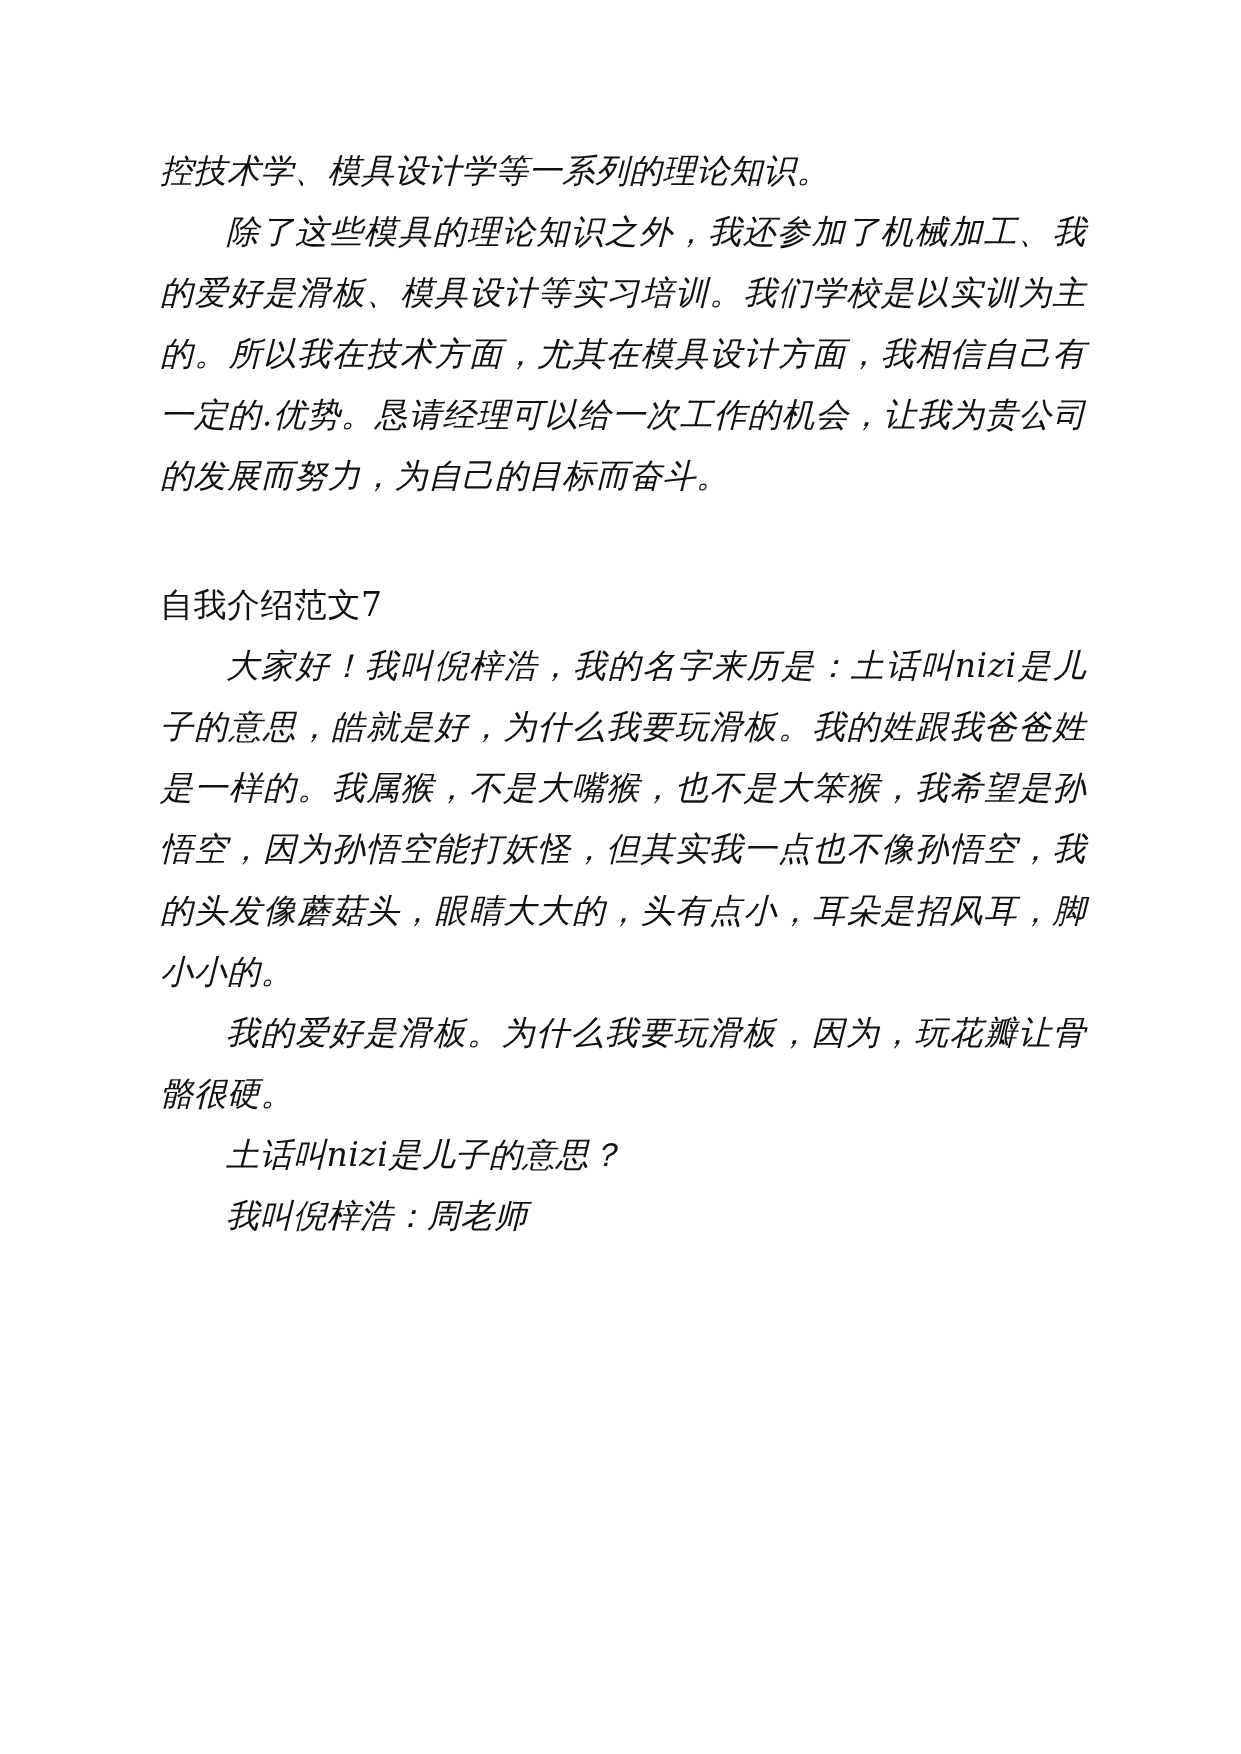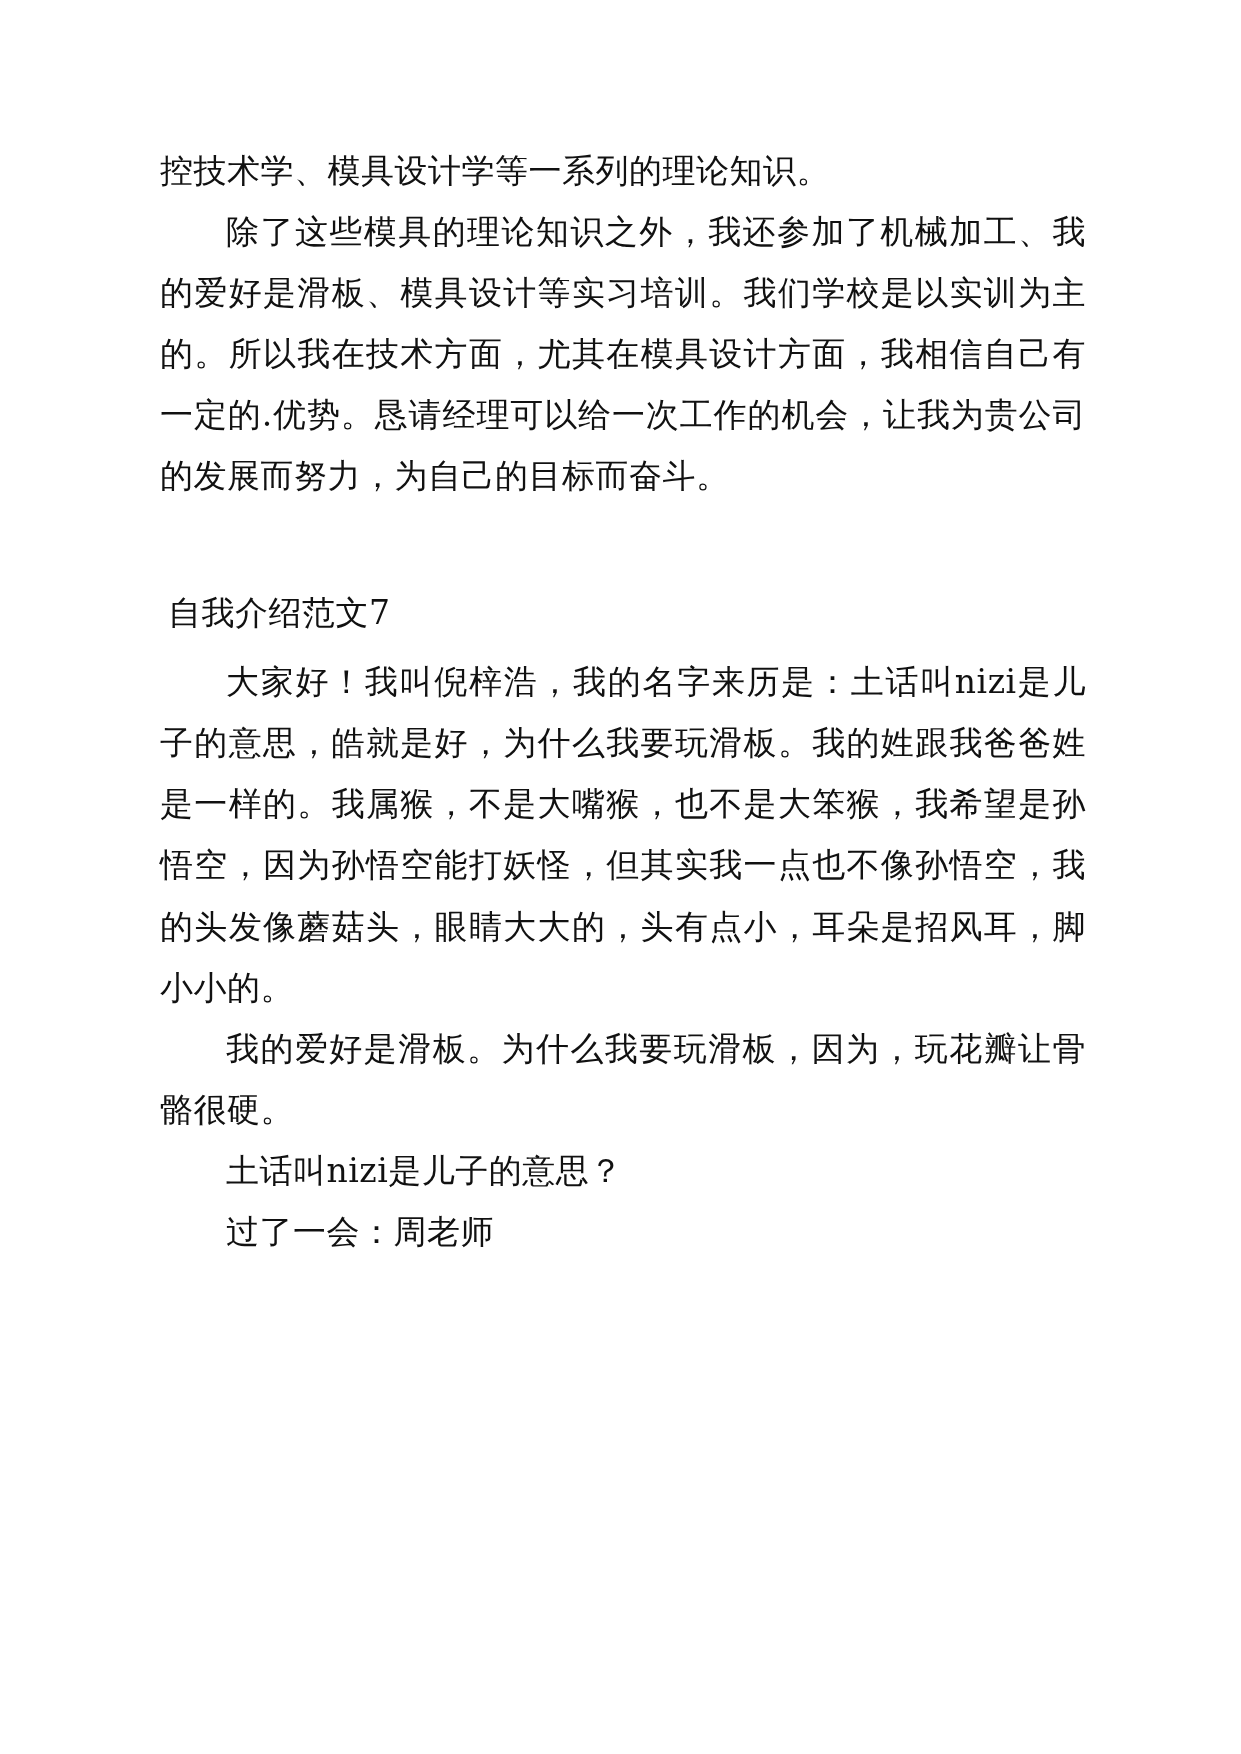--- a/index.html
+++ b/index.html
@@ -24,26 +24,27 @@
   .doc-body {
     font-size: 33px;
     line-height: 1.85;
     letter-spacing: 0.5px;
     text-align: justify;
     color: #111;
   }
   p.para {
     margin: 0 0 0 0;
     text-indent: 2em;
+    font-style: italic;
   }
   p.para.noindent {
     text-indent: 0;
   }
   p.heading {
-    margin: 8px;
+    margin: 0;
     text-indent: 0;
   }
   .gap-lg {
     height: 68px;
   }
 </style>
 </head>
 <body>
 
 <div class="page">
@@ -57,16 +58,16 @@
 
     <p class="heading">自我介绍范文7</p>
 
     <p class="para">大家好！我叫倪梓浩，我的名字来历是：土话叫nizi是儿子的意思，皓就是好，为什么我要玩滑板。我的姓跟我爸爸姓是一样的。我属猴，不是大嘴猴，也不是大笨猴，我希望是孙悟空，因为孙悟空能打妖怪，但其实我一点也不像孙悟空，我的头发像蘑菇头，眼睛大大的，头有点小，耳朵是招风耳，脚小小的。</p>
 
 
     <p class="para">我的爱好是滑板。为什么我要玩滑板，因为，玩花瓣让骨骼很硬。</p>
 
     <p class="para">土话叫nizi是儿子的意思？</p>
 
-    <p class="para">过了一会：周老师</p>
+    <p class="para">我叫倪梓浩：周老师</p>
 
   </div>
 </div>
 
 </body></html>

